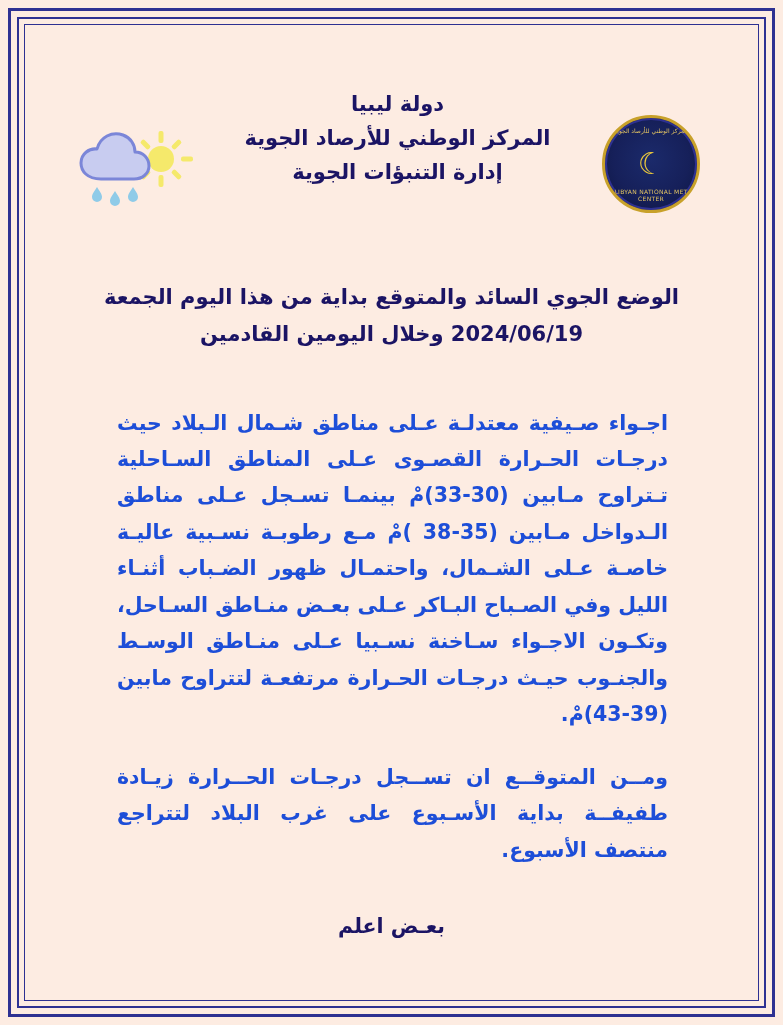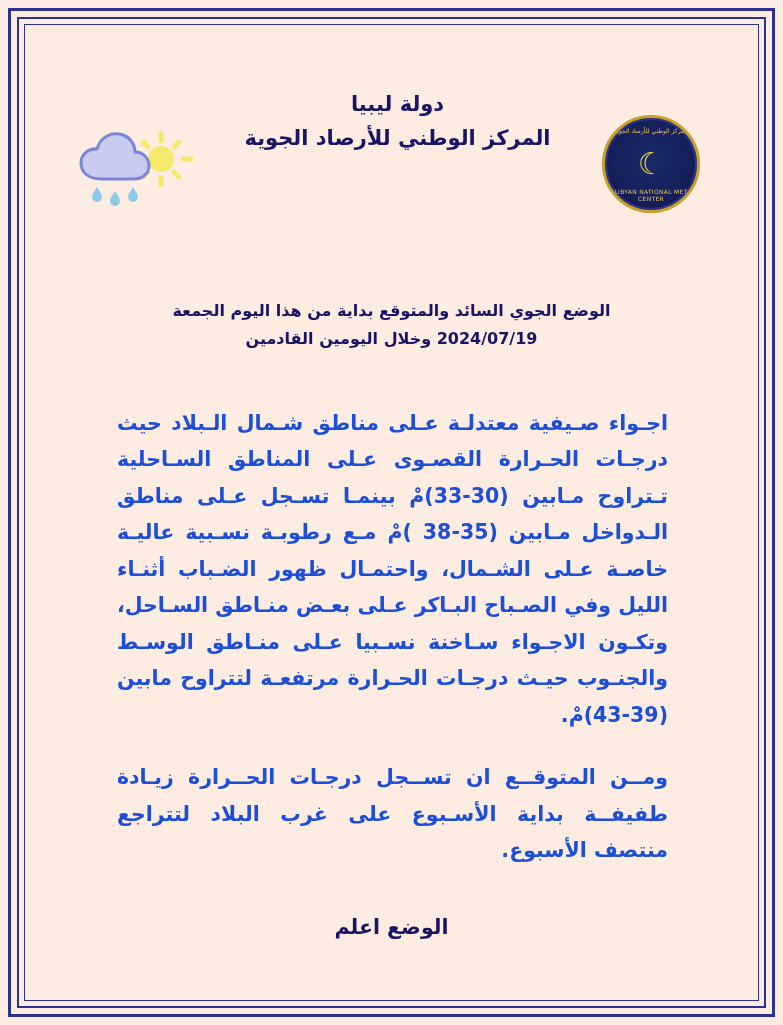--- a/index.html
+++ b/index.html
@@ -114,25 +114,25 @@
     text-align: center;
     color: #e3c463;
     font-size: 6px;
     letter-spacing: 0.3px;
   }
   .emblem .ring-text-top { top: 9px; }
   .emblem .ring-text-bottom { bottom: 8px; }
 
   
   .subject {
-    margin-top: 72px;
+    margin-top: 54px;
     text-align: center;
     color: #1b1464;
     font-weight: bold;
-    font-size: 16px;
+    font-size: 21px;
     line-height: 1.75;
     direction: rtl;
   }
 
   
   .body-wrap {
     margin-top: 52px;
     padding: 0 60px 0 62px;
     direction: rtl;
   }
@@ -198,31 +198,32 @@
 
           <div class="emblem">
             <div class="ring-text-top">المركز الوطني للأرصاد الجوية</div>
             <div class="crescent">☾</div>
             <div class="ring-text-bottom">LIBYAN NATIONAL MET CENTER</div>
           </div>
 
           <div class="header-titles">
             <div>دولة ليبيا</div>
             <div>المركز الوطني للأرصاد الجوية</div>
+            <div>إدارة التنبؤات الجوية</div>
           </div>
         </div>
 
         <div class="subject">
           <div>الوضع الجوي السائد والمتوقع بداية من هذا اليوم الجمعة</div>
-          <div>2024/07/19 وخلال اليومين القادمين</div>
+          <div>2024/06/19 وخلال اليومين القادمين</div>
         </div>
 
         <div class="body-wrap">
           <p class="para last-line-right">اجـواء صـيفية معتدلـة عـلى مناطق شـمال الـبلاد حيث درجـات الحـرارة القصـوى عـلى المناطق السـاحلية تـتراوح مـابين (30-33)مْ بينمـا تسـجل عـلى مناطق الـدواخل مـابين (35-38 )مْ مـع رطوبـة نسـبية عاليـة خاصـة عـلى الشـمال، واحتمـال ظهور الضـباب أثنـاء الليل وفي الصـباح البـاكر عـلى بعـض منـاطق السـاحل، وتكـون الاجـواء سـاخنة نسـبيا عـلى منـاطق الوسـط والجنـوب حيـث درجـات الحـرارة مرتفعـة لتتراوح مابين (39-43)مْ.</p>
           <p class="para last-line-right">ومــن المتوقــع ان تســجل درجـات الحــرارة زيـادة طفيفــة بداية الأسـبوع على غرب البلاد لتتراجع منتصف الأسبوع.</p>
         </div>
 
-        <div class="closing">الوضع اعلم</div>
+        <div class="closing">بعـض اعلم</div>
 
       </div>
     </div>
   </div>
 </div>
 
 </body></html>

